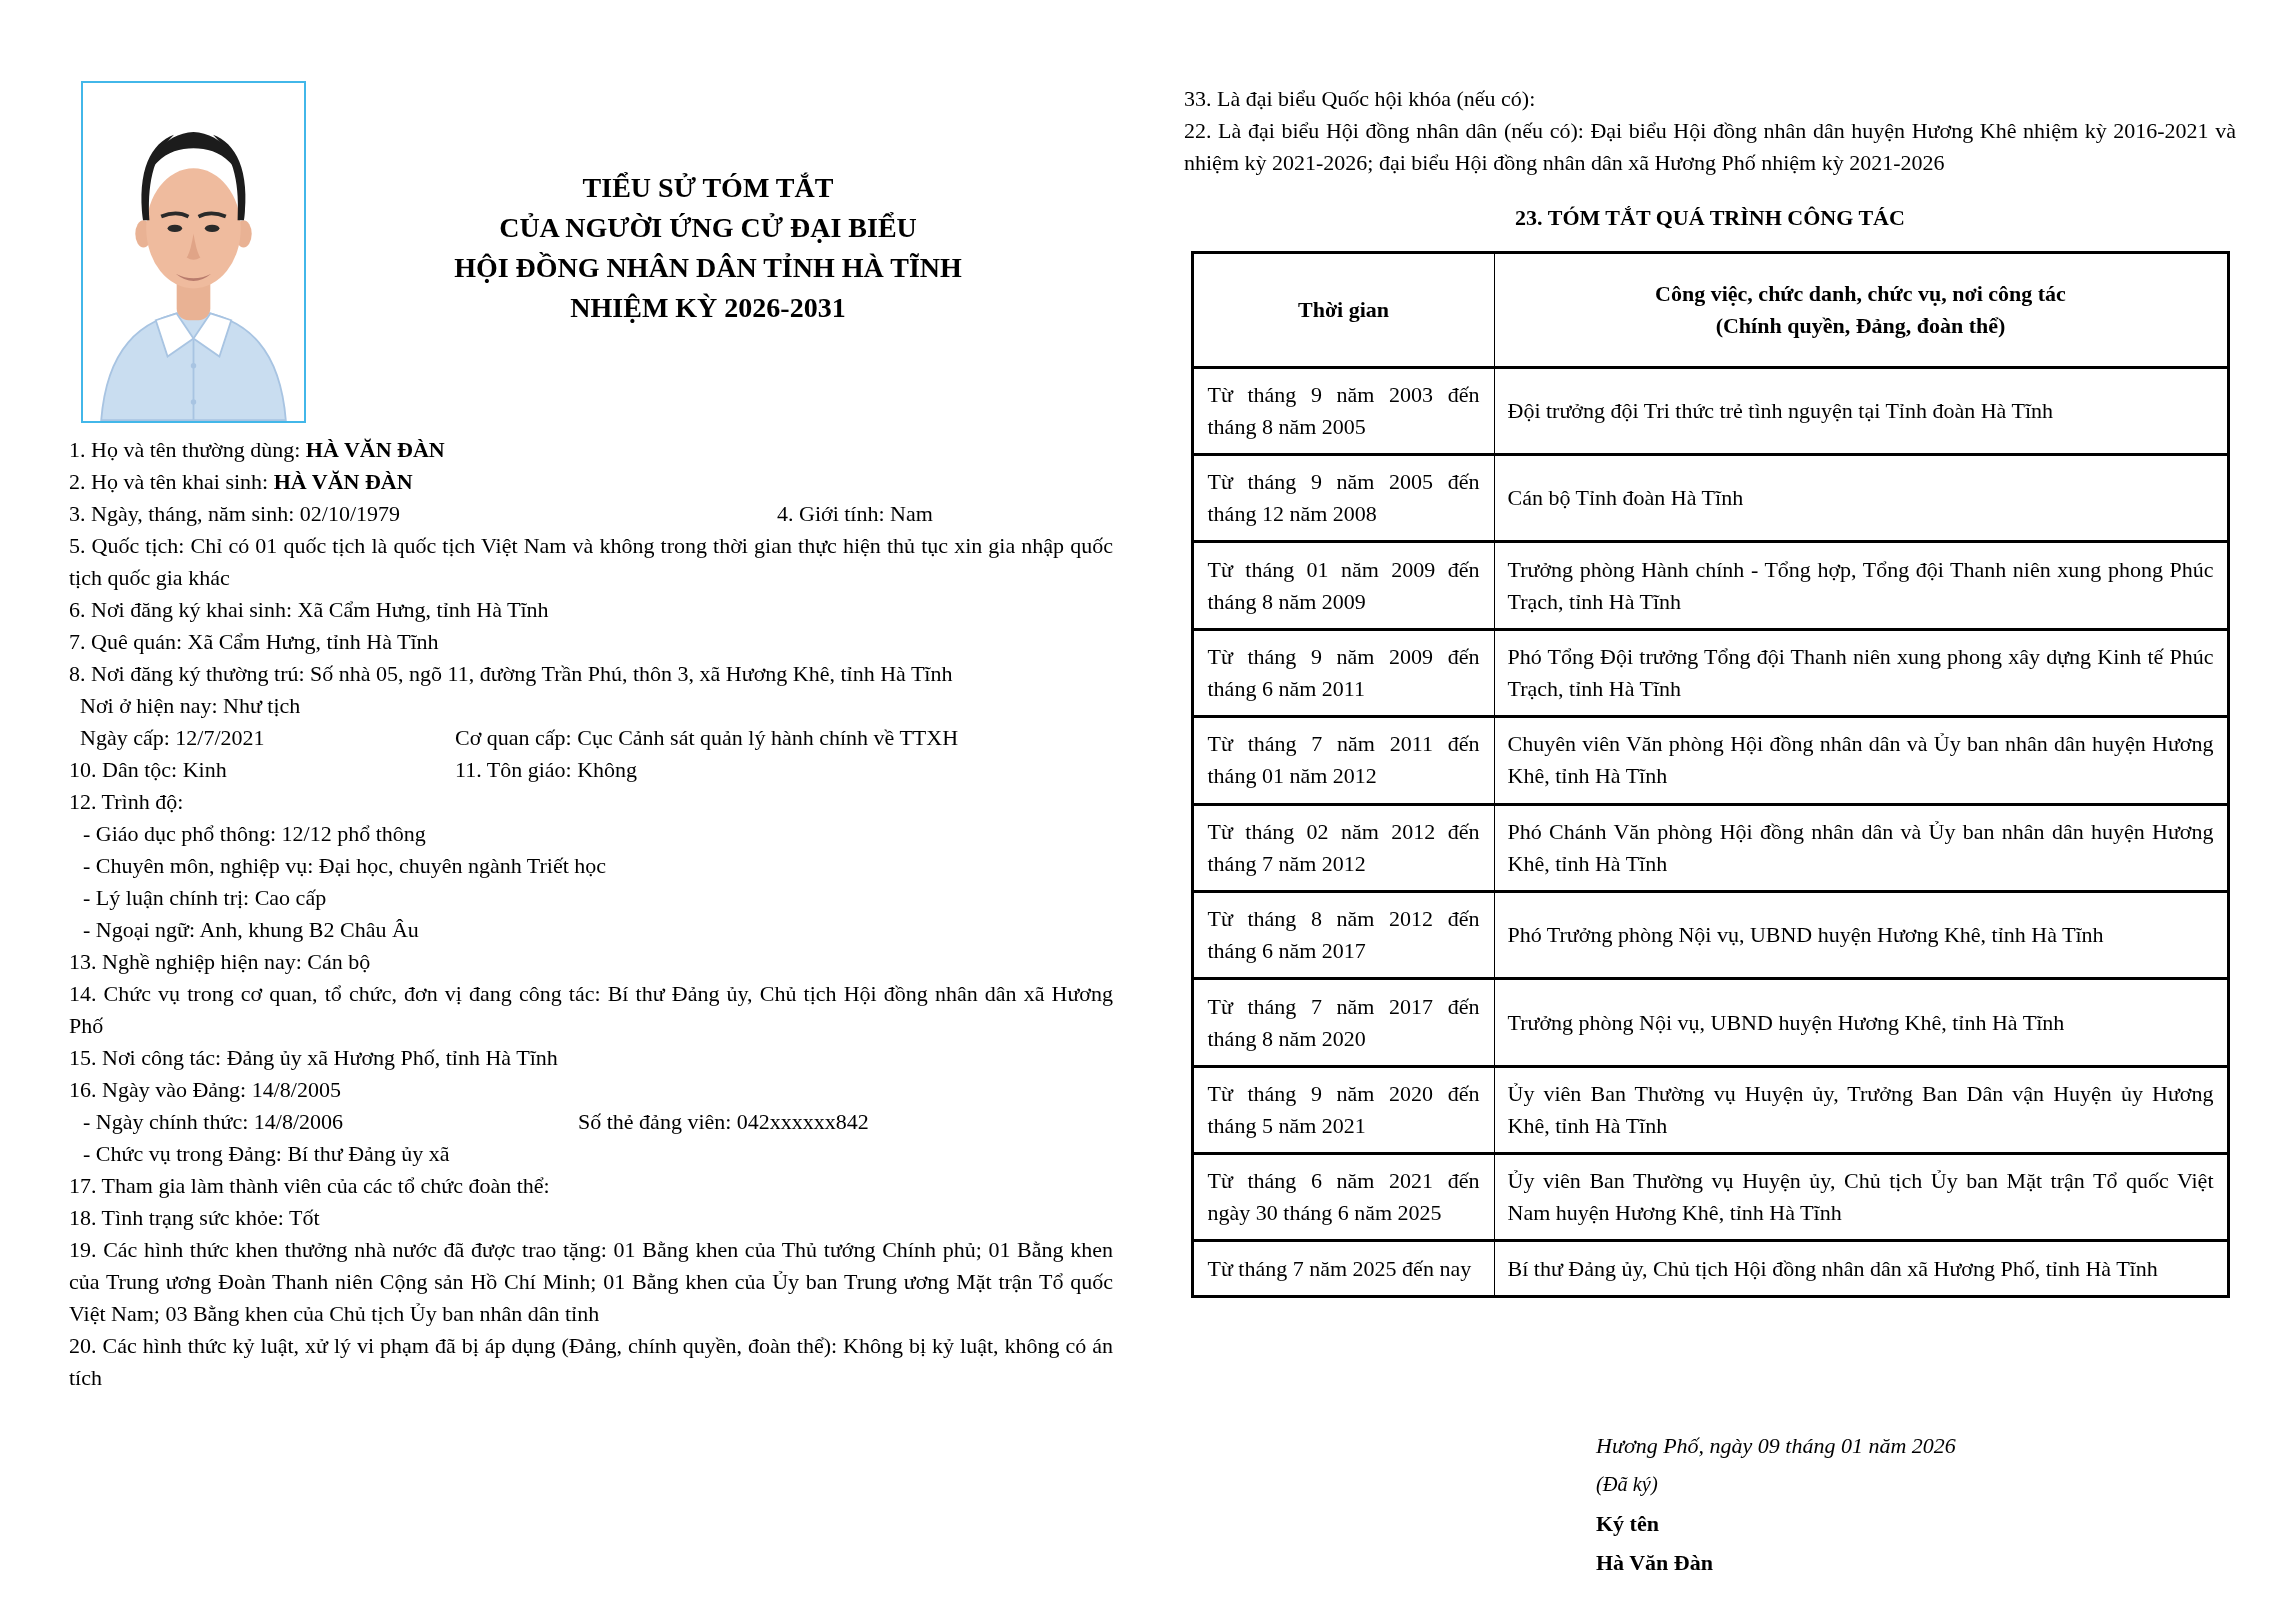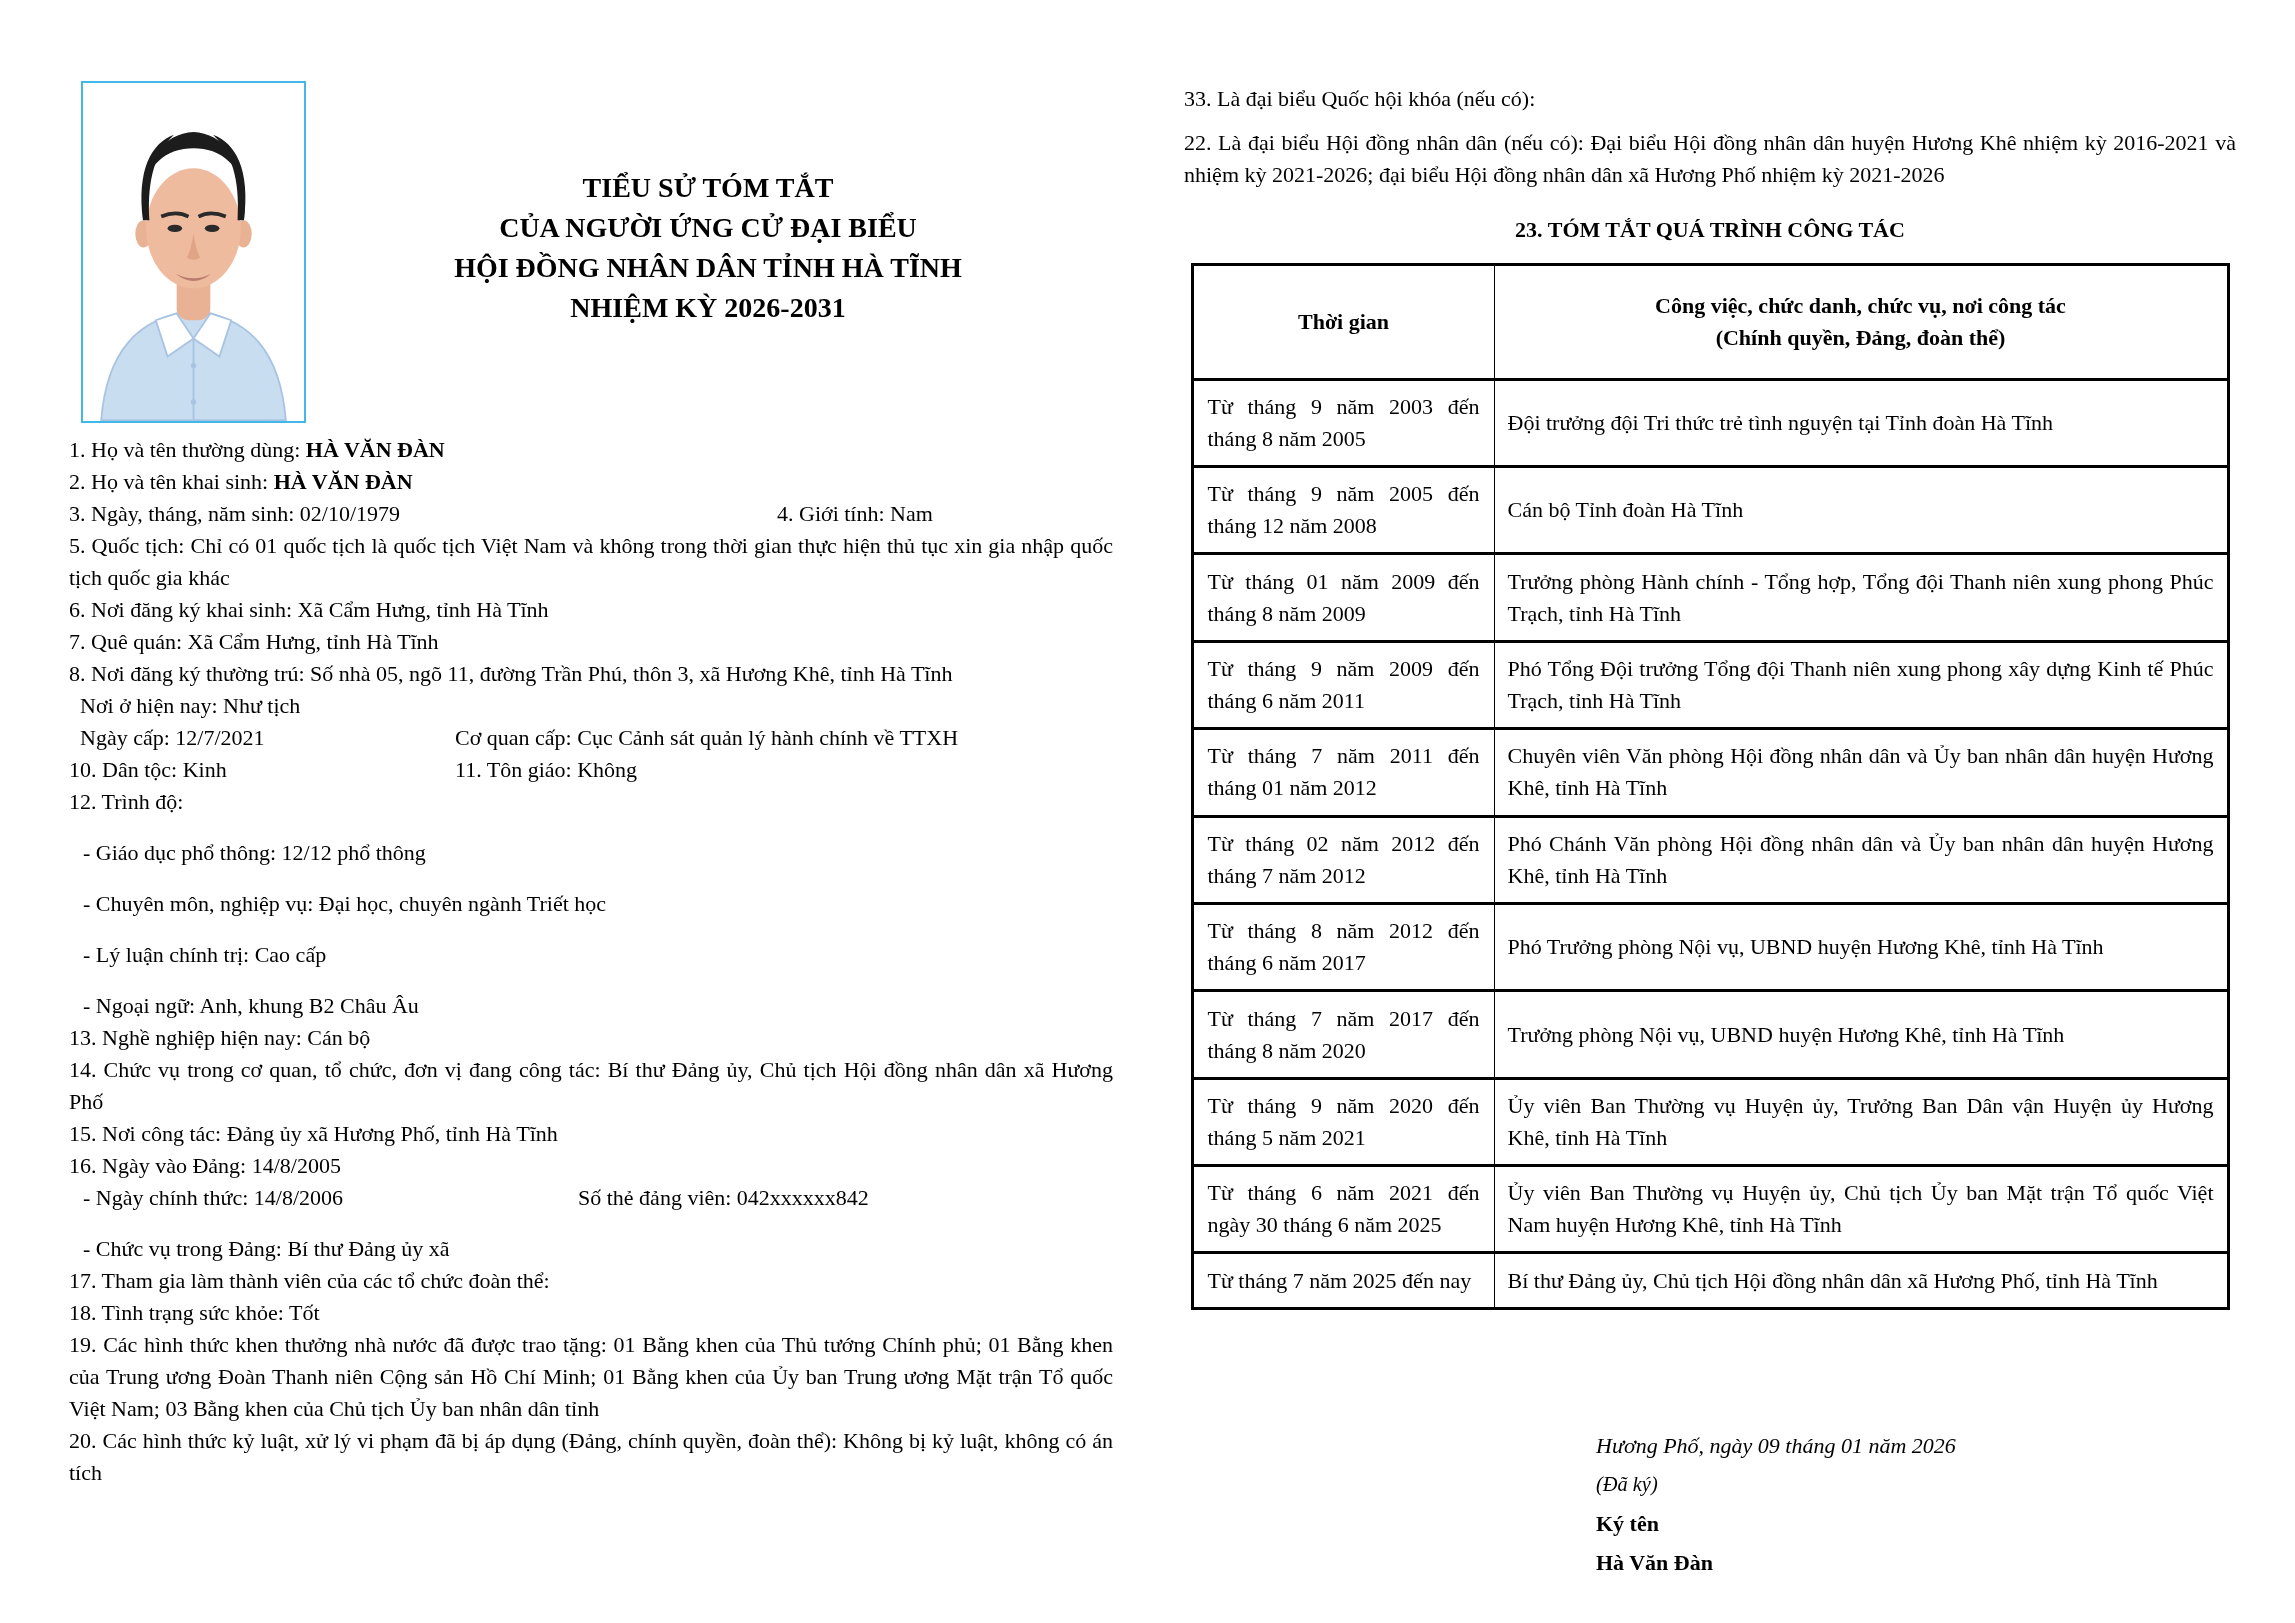--- a/index.html
+++ b/index.html
@@ -19,27 +19,27 @@
     text-align:center; font-weight:bold; font-size:28px; line-height:40px;
   }
   
   .left-col {
     position:absolute; left:69px; top:434px; width:1044px;
     font-size:22px; line-height:32px; text-align:justify;
   }
   .li { position:relative; }
   .abs { position:absolute; top:0; }
   .indent1 { padding-left:11px; }
-  .indent2 { padding-left:14px;margin-top:19px; }
+  .indent2 { padding-left:14px; }
   
   .right-col {
     position:absolute; left:1184px; top:83px; width:1052px;
     font-size:22px; line-height:32px;
   }
-  .justify { text-align:justify;margin-top:12px; }
+  .justify { text-align:justify; }
   .heading23 { text-align:center; font-weight:bold; margin-top:23px; }
   table.career {
     border-collapse:collapse; table-layout:fixed;
     margin:16.7px 0 0 6.5px; width:1039px;
     font-size:22px; line-height:32px;font-family:Liberation Serif, serif;
   }
   table.career, table.career th, table.career td { border:1.4px solid #000; }
   table.career th, table.career td { border-top-width:3.2px; border-bottom-width:3.2px; }
   table.career { border-width:3.2px; }
   table.career th {

